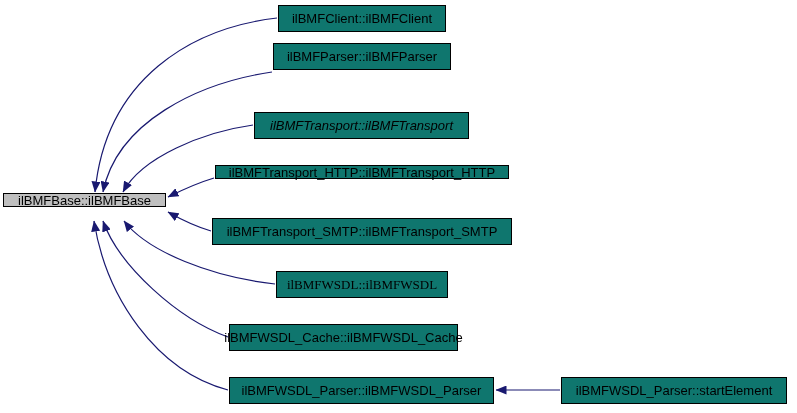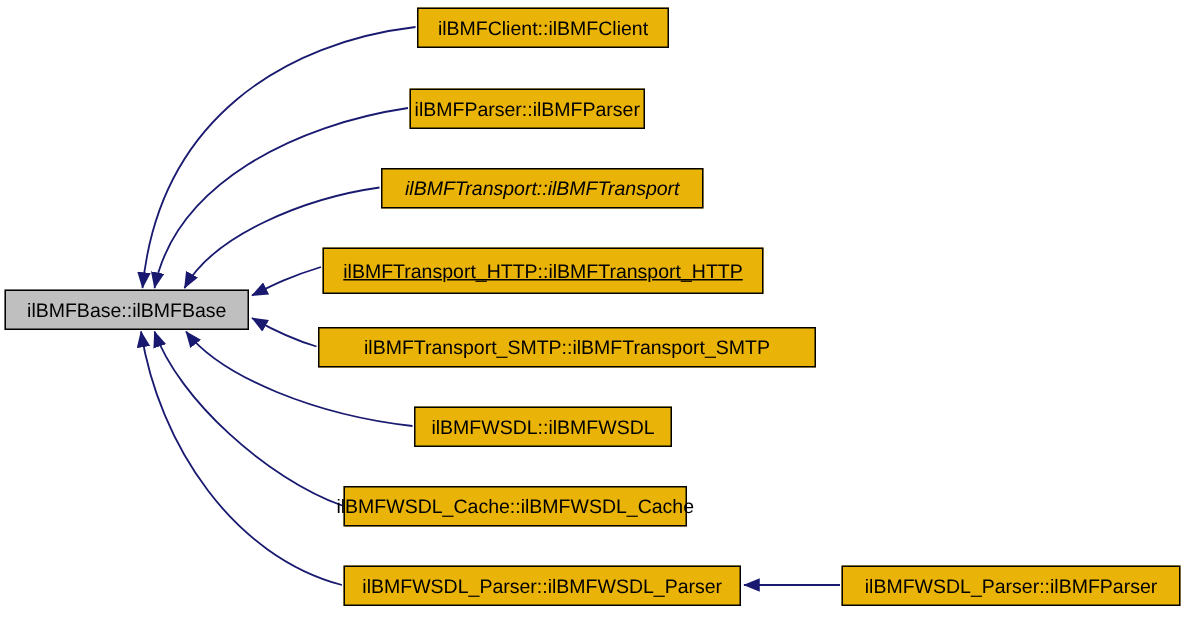--- a/index.html
+++ b/index.html
@@ -24,42 +24,42 @@
   }
   .edges path.edge {
     fill: none;
     stroke: #191970;
     stroke-width: 1.2px;
   }
   .node {
     position: absolute;
     box-sizing: border-box;
     border: 1px solid #000000;
-    background: #eab308;
+    background: #0f766e;
     color: #000000;
     font-size: 13px;
     line-height: 1;
     display: flex;
     align-items: center;
     justify-content: center;
     white-space: nowrap;
     cursor: pointer;
   }
   .node.highlight {
     background: #bfbfbf;
     cursor: default;
   }
   
-  .n-base      { left: 3px;   top: 193px; width: 163px; height: 27px; }
+  .n-base      { left: 3px;   top: 193px; width: 163px; height: 14px; }
   .n-client    { left: 278px; top: 5px;   width: 168px; height: 27px; }
-  .n-parser    { left: 273px; top: 59px;  width: 157px; height: 27px; }
+  .n-parser    { left: 273px; top: 43px;  width: 178px; height: 27px; }
   .n-transport { left: 254px; top: 112px; width: 215px; height: 27px; font-style: italic; }
-  .n-http      { left: 215px; top: 165px; width: 294px; height: 31px; text-decoration: underline; }
-  .n-smtp      { left: 212px; top: 218px; width: 332px; height: 27px; }
-  .n-wsdl      { left: 276px; top: 271px; width: 172px; height: 27px; }
+  .n-http      { left: 215px; top: 165px; width: 294px; height: 14px; }
+  .n-smtp      { left: 212px; top: 218px; width: 300px; height: 27px; }
+  .n-wsdl      { left: 276px; top: 271px; width: 172px; height: 27px; font-family: Liberation Serif, serif; }
   .n-cache     { left: 229px; top: 324px; width: 229px; height: 27px; }
   .n-wparser   { left: 229px; top: 377px; width: 265px; height: 27px; text-align: right; }
   .n-start     { left: 561px; top: 377px; width: 226px; height: 27px; }
 </style>
 </head>
 <body>
 
 <div class="canvas">
 
   <svg class="edges" width="797" height="413" viewBox="0 0 797 413" xmlns="http://www.w3.org/2000/svg">
@@ -109,16 +109,16 @@
 
   <div class="node n-cache">
     <span>ilBMFWSDL_Cache::ilBMFWSDL_Cache</span>
   </div>
 
   <div class="node n-wparser">
     <span>ilBMFWSDL_Parser::ilBMFWSDL_Parser</span>
   </div>
 
   <div class="node n-start">
-    <span>ilBMFWSDL_Parser::ilBMFParser</span>
+    <span>ilBMFWSDL_Parser::startElement</span>
   </div>
 
 </div>
 
 </body></html>

